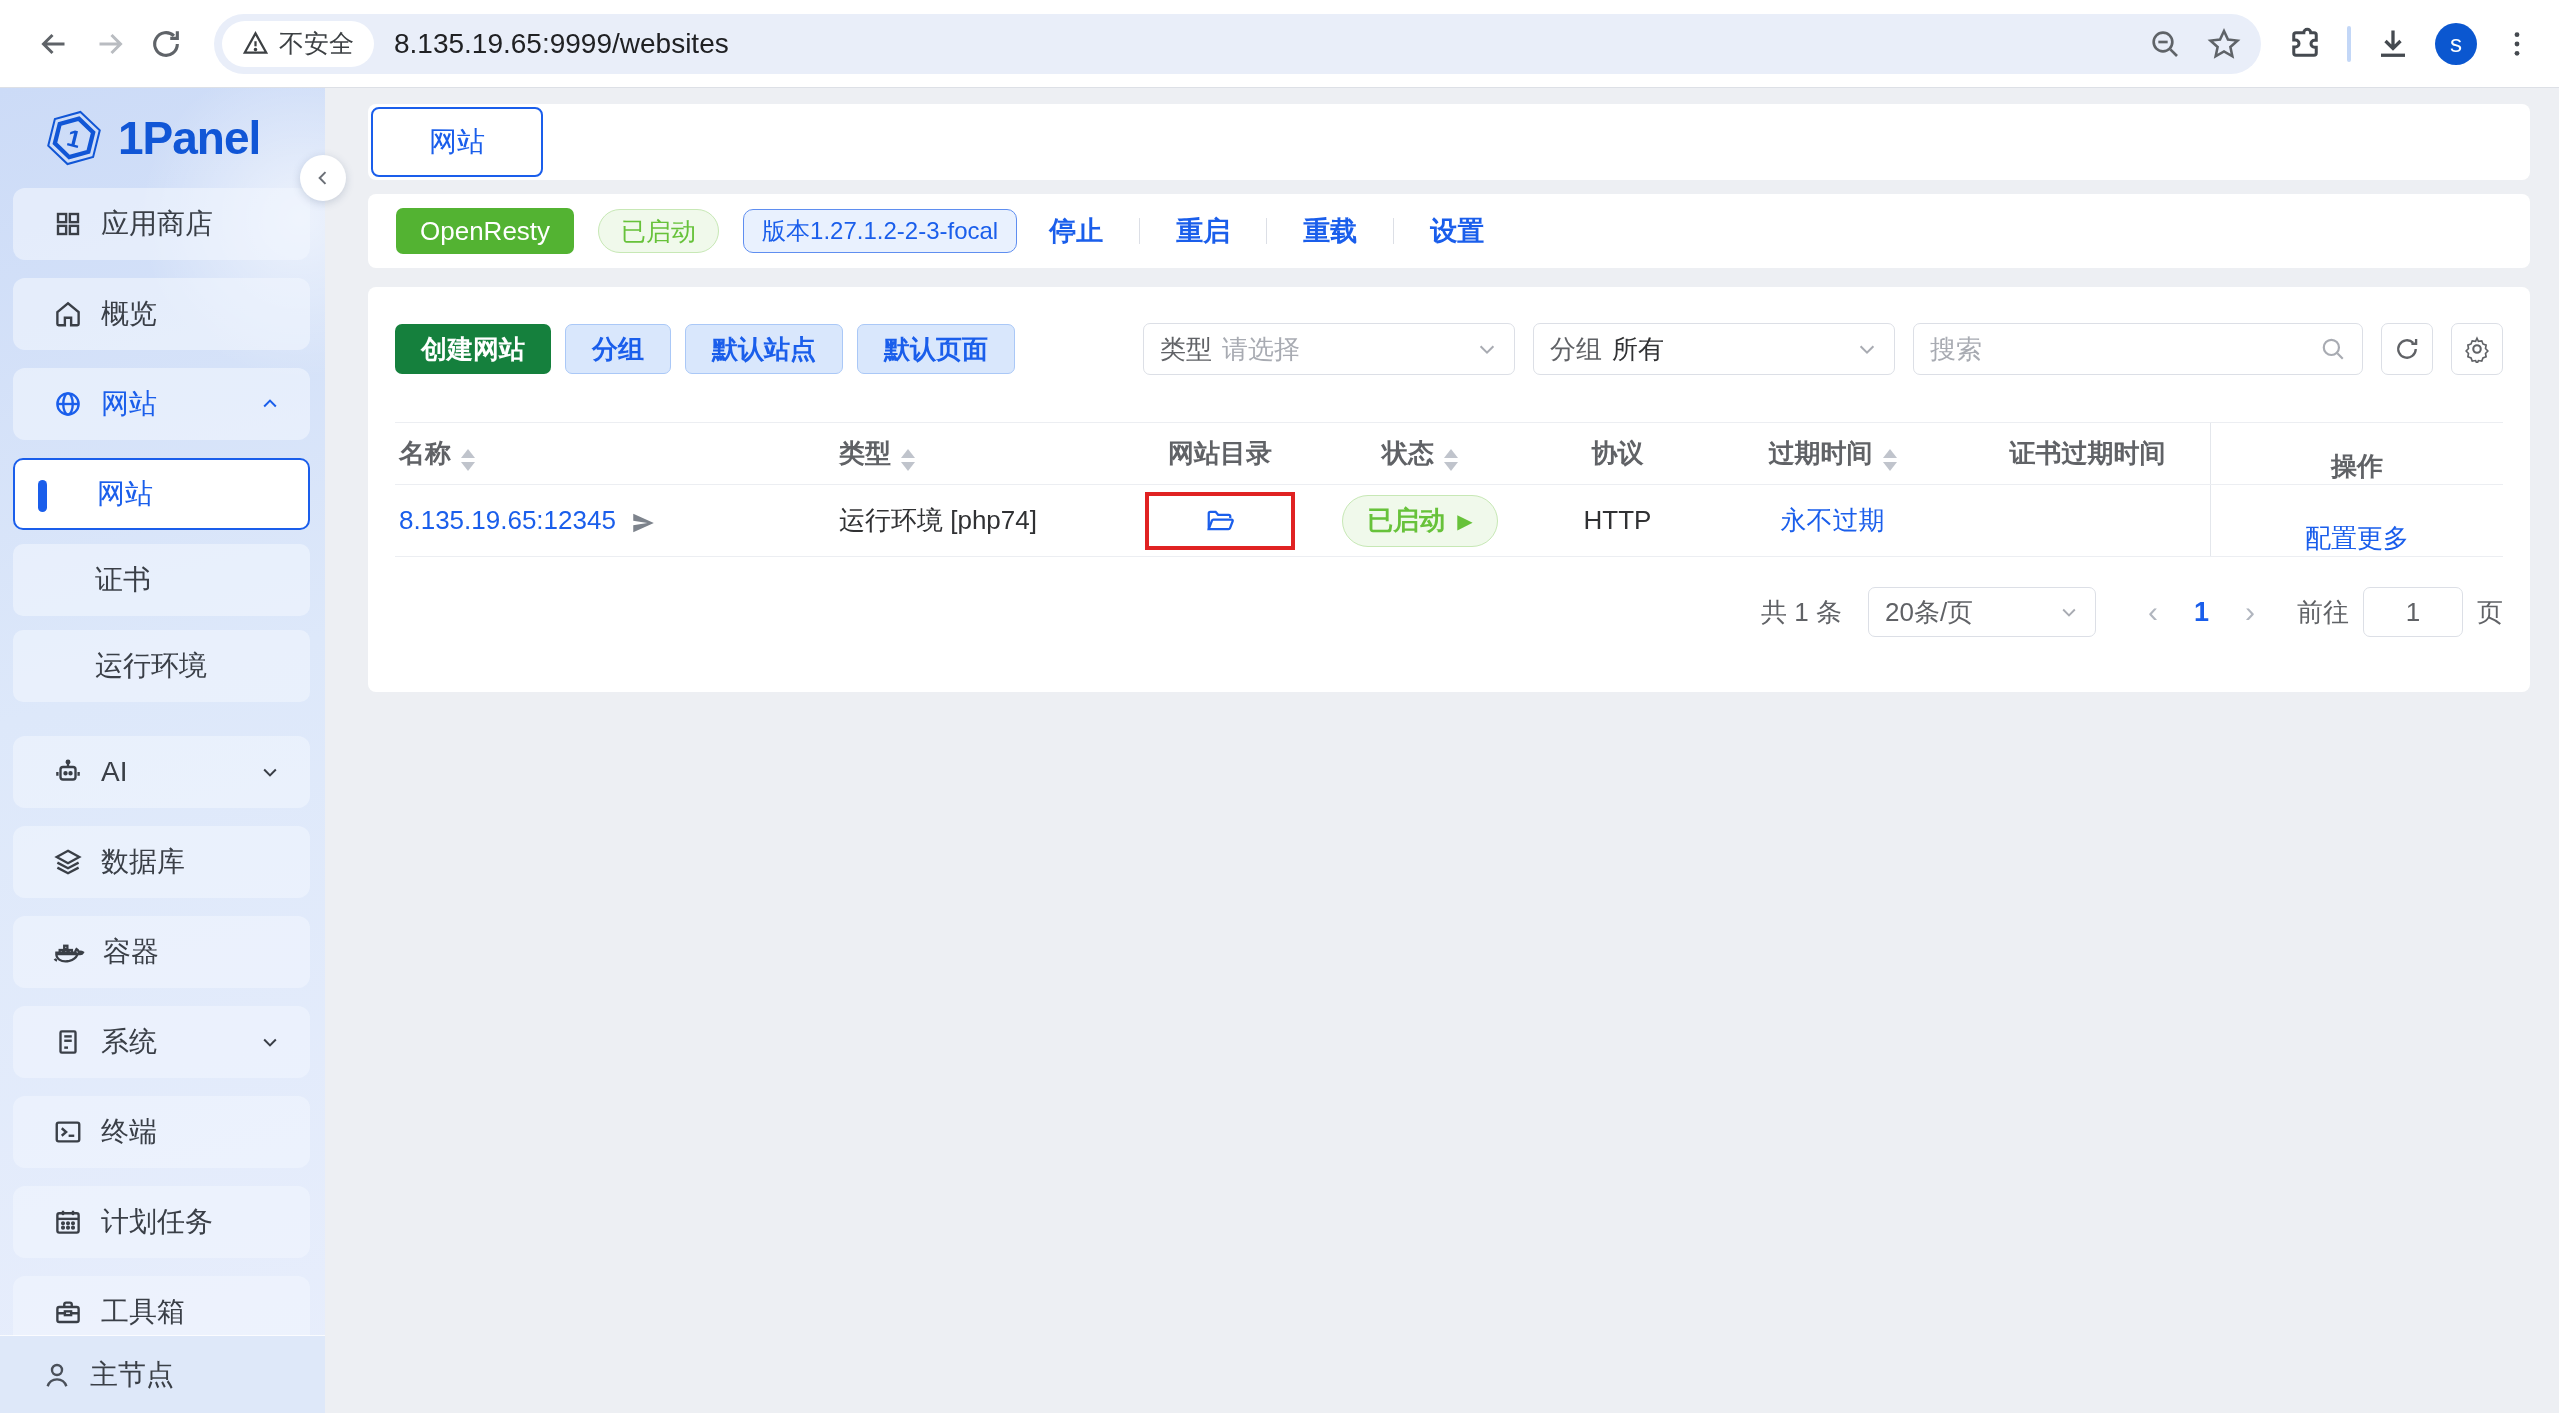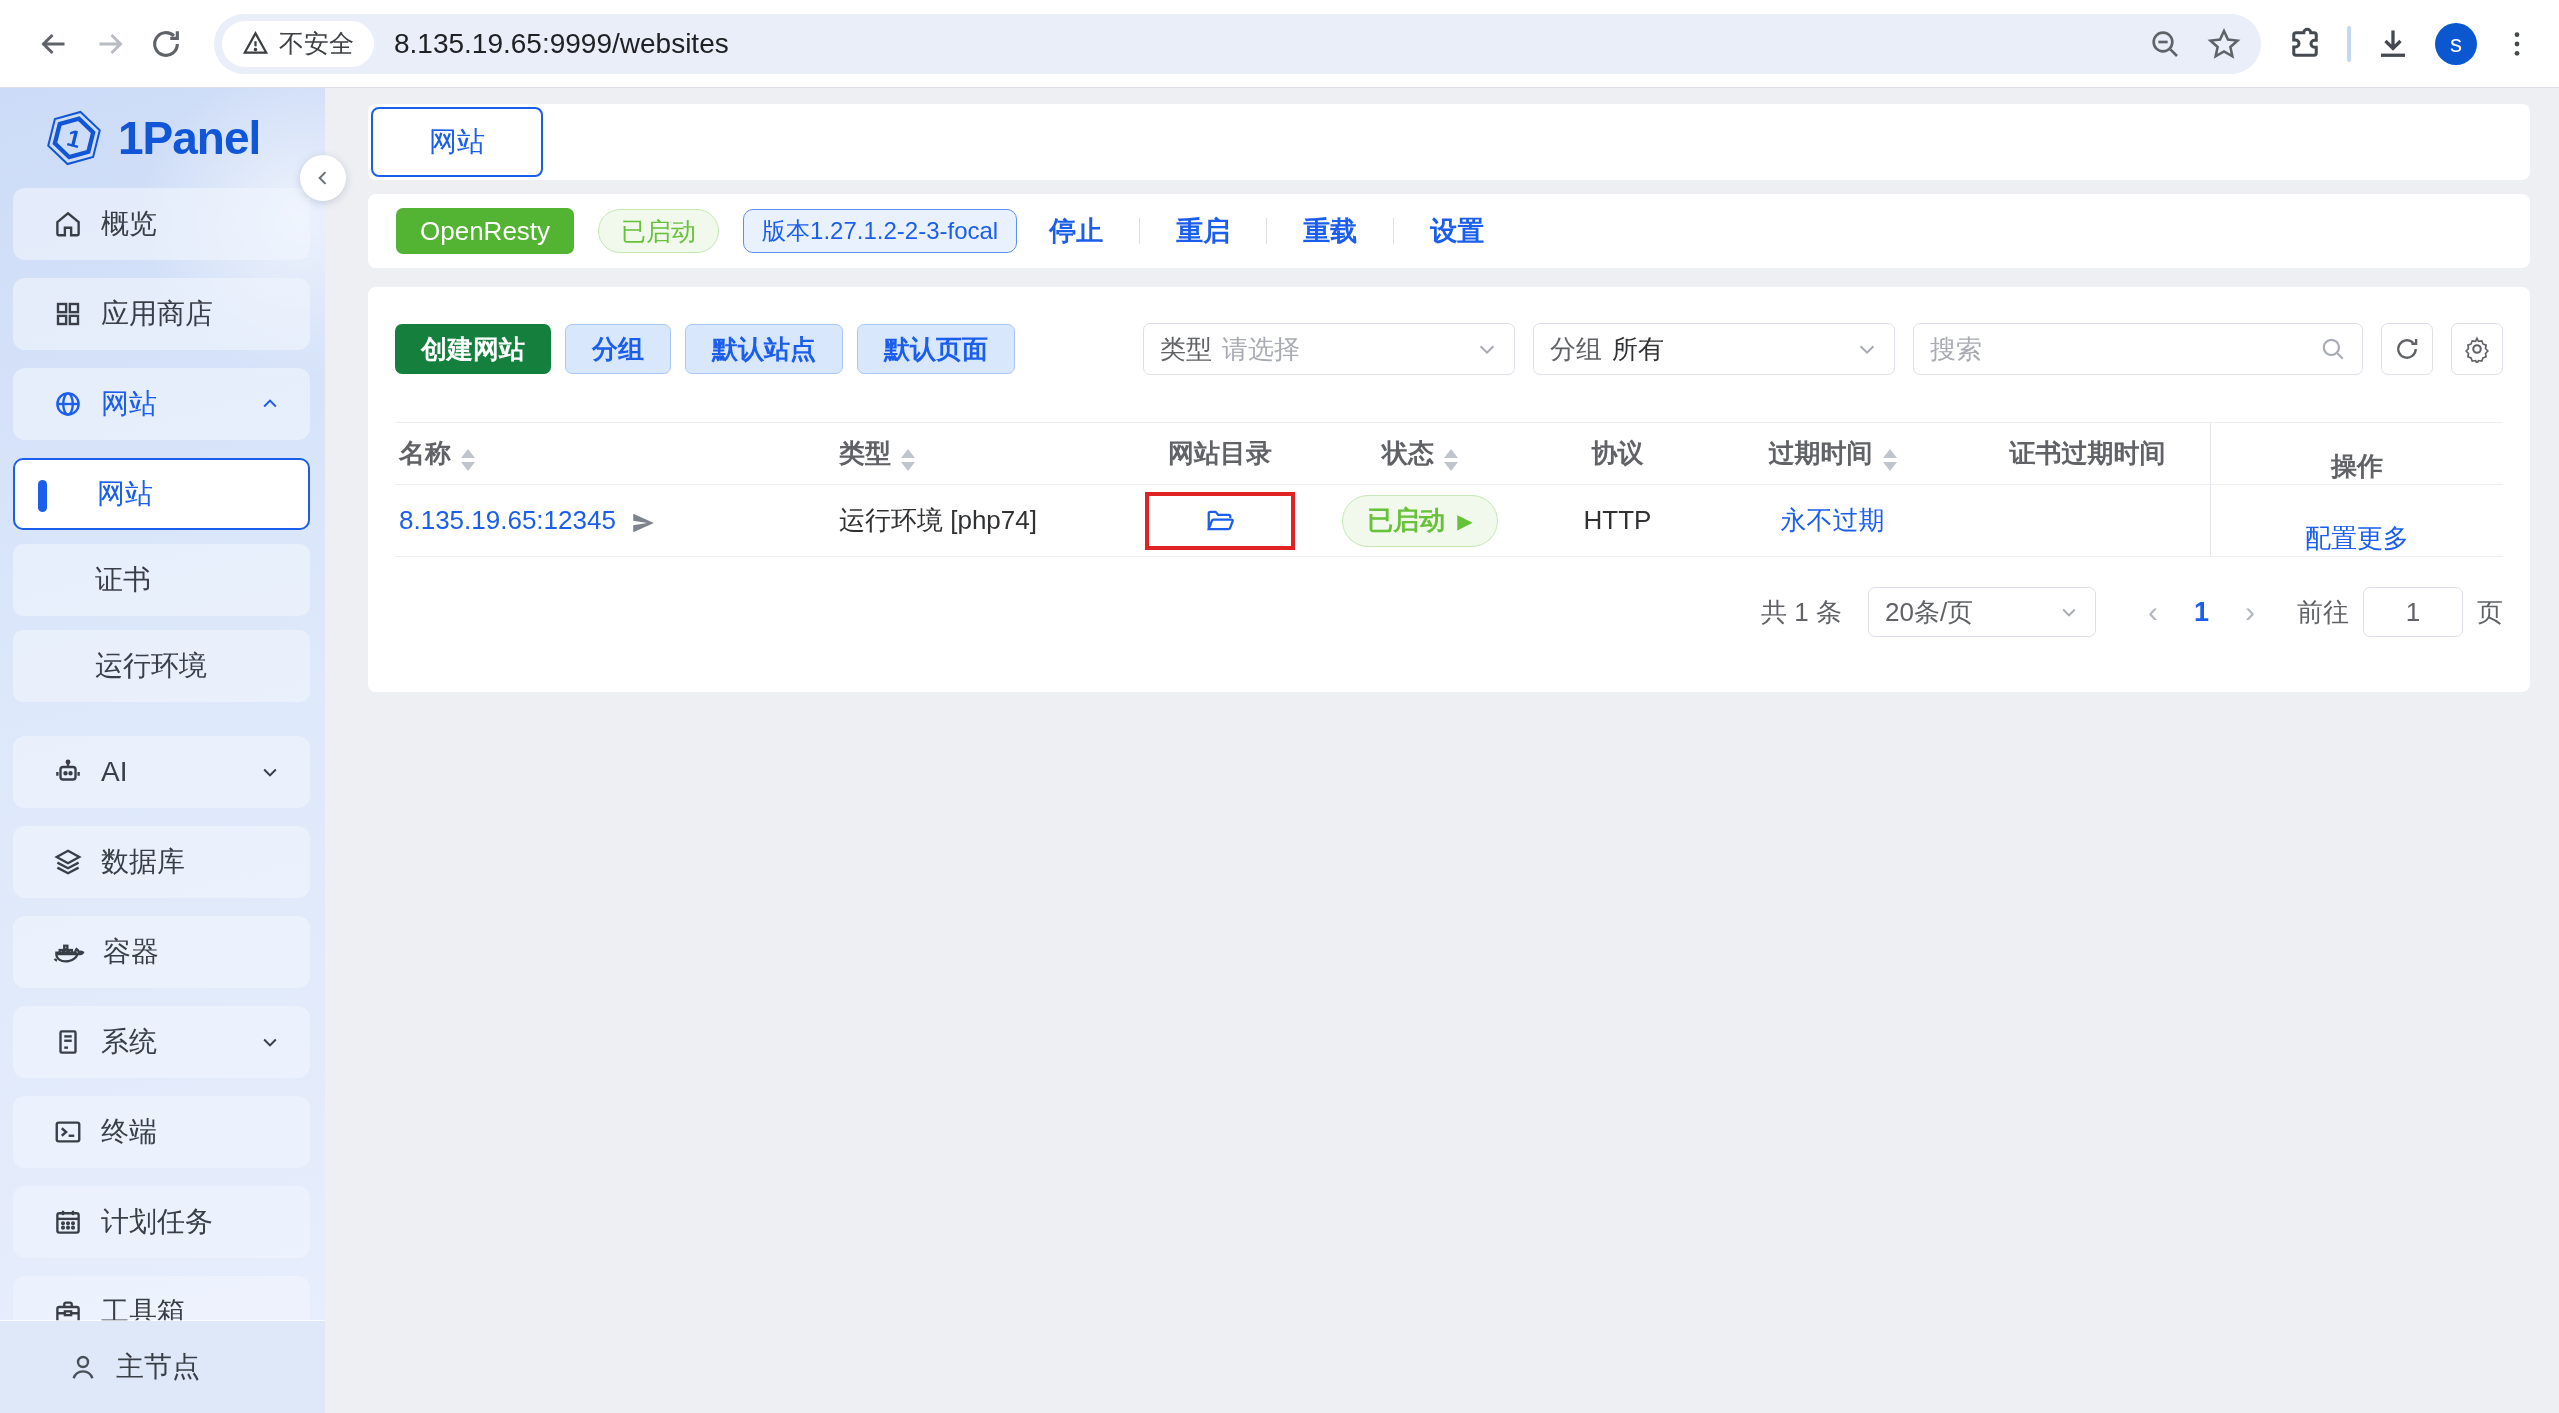--- a/index.html
+++ b/index.html
@@ -43,22 +43,22 @@
     font-size:28px; color:#3a3f47; }
   .m-item .lbl { flex:1; white-space:nowrap; }
   .m-item.active { color:#1a5eeb; }
   .m-sub { height:72px; border-radius:10px; background:rgba(240,245,253,.62); margin-bottom:14px;
     display:flex; align-items:center; padding-left:82px; cursor:pointer; font-size:28px; color:#3a3f47;
     position:relative; }
   .m-sub.active { background:#fff; border:2px solid #1a5eeb; color:#1a5eeb; }
   .m-sub.active .bar { position:absolute; left:23px; top:20px; width:9px; height:32px; border-radius:5px;
     background:#1a5eeb; }
   .m-group-gap { height:20px; }
-  .side-bottom { height:92px; flex:none; background:#dee8f9; box-shadow:0 -1px 0 rgba(255,255,255,.75);
-    display:flex; align-items:center; padding-left:68px; gap:18px; font-size:28px; color:#3a3f47; cursor:pointer; }
+  .side-bottom { height:77px; flex:none; background:#dee8f9; box-shadow:0 -1px 0 rgba(255,255,255,.75);
+    display:flex; align-items:center; padding-left:42px; gap:18px; font-size:28px; color:#3a3f47; cursor:pointer; }
 
   
   .main { flex:1; display:flex; flex-direction:column; min-width:0; }
   .card { background:#fff; border-radius:8px; margin:0 29px 0 43px; }
   .tab-card { margin-top:16px; height:76px; padding:3px; }
   .tab-btn { width:172px; height:100%; border:2px solid #1a5eeb; border-radius:8px; background:#fff;
     color:#1a5eeb; font-size:28px; display:flex; align-items:center; justify-content:center; cursor:pointer; }
   .engine-card { margin-top:14px; height:74px; display:flex; align-items:center; padding:0 28px; gap:24px; }
   .btn-green { height:46px; padding:0 24px; background:#53b332; border:none; border-radius:7px;
     color:#fff; font-size:26px; display:flex; align-items:center; cursor:pointer; }
@@ -217,32 +217,32 @@
     </div>
     <div class="collapse-btn">
       <svg width="20" height="20" viewBox="0 0 24 24" fill="none" stroke="#6b7077" stroke-width="2.4">
           <path d="M15 5l-7 7 7 7"></path>
         </svg>
     </div>
 
     <nav class="menu">
       <div class="m-item">
         <svg width="30" height="30" viewBox="0 0 24 24" fill="none" stroke="#3a3f47" stroke-width="1.9">
-            <path d="M3.5 10.5 12 3.5l8.5 7V20a1 1 0 0 1-1 1h-5v-6h-5v6h-5a1 1 0 0 1-1-1z"></path>
-          </svg>
-        <span class="lbl">概览</span>
-      </div>
-      <div class="m-item">
-        <svg width="30" height="30" viewBox="0 0 24 24" fill="none" stroke="#3a3f47" stroke-width="1.9">
             <rect x="4" y="4" width="6.5" height="6.5"></rect>
             <rect x="13.5" y="4" width="6.5" height="6.5"></rect>
             <rect x="4" y="13.5" width="6.5" height="6.5"></rect>
             <rect x="13.5" y="13.5" width="6.5" height="6.5"></rect>
           </svg>
         <span class="lbl">应用商店</span>
+      </div>
+      <div class="m-item">
+        <svg width="30" height="30" viewBox="0 0 24 24" fill="none" stroke="#3a3f47" stroke-width="1.9">
+            <path d="M3.5 10.5 12 3.5l8.5 7V20a1 1 0 0 1-1 1h-5v-6h-5v6h-5a1 1 0 0 1-1-1z"></path>
+          </svg>
+        <span class="lbl">概览</span>
       </div>
       <div class="m-item active">
         <svg width="30" height="30" viewBox="0 0 24 24" fill="none" stroke="#1a5eeb" stroke-width="1.9">
             <circle cx="12" cy="12" r="8.5"></circle>
             <ellipse cx="12" cy="12" rx="3.8" ry="8.5"></ellipse>
             <line x1="3.5" y1="12" x2="20.5" y2="12"></line>
           </svg>
         <span class="lbl">网站</span>
         <svg width="20" height="20" viewBox="0 0 24 24" fill="none" stroke="#1a5eeb" stroke-width="2.4">
             <path d="M5 15l7-7 7 7"></path>

